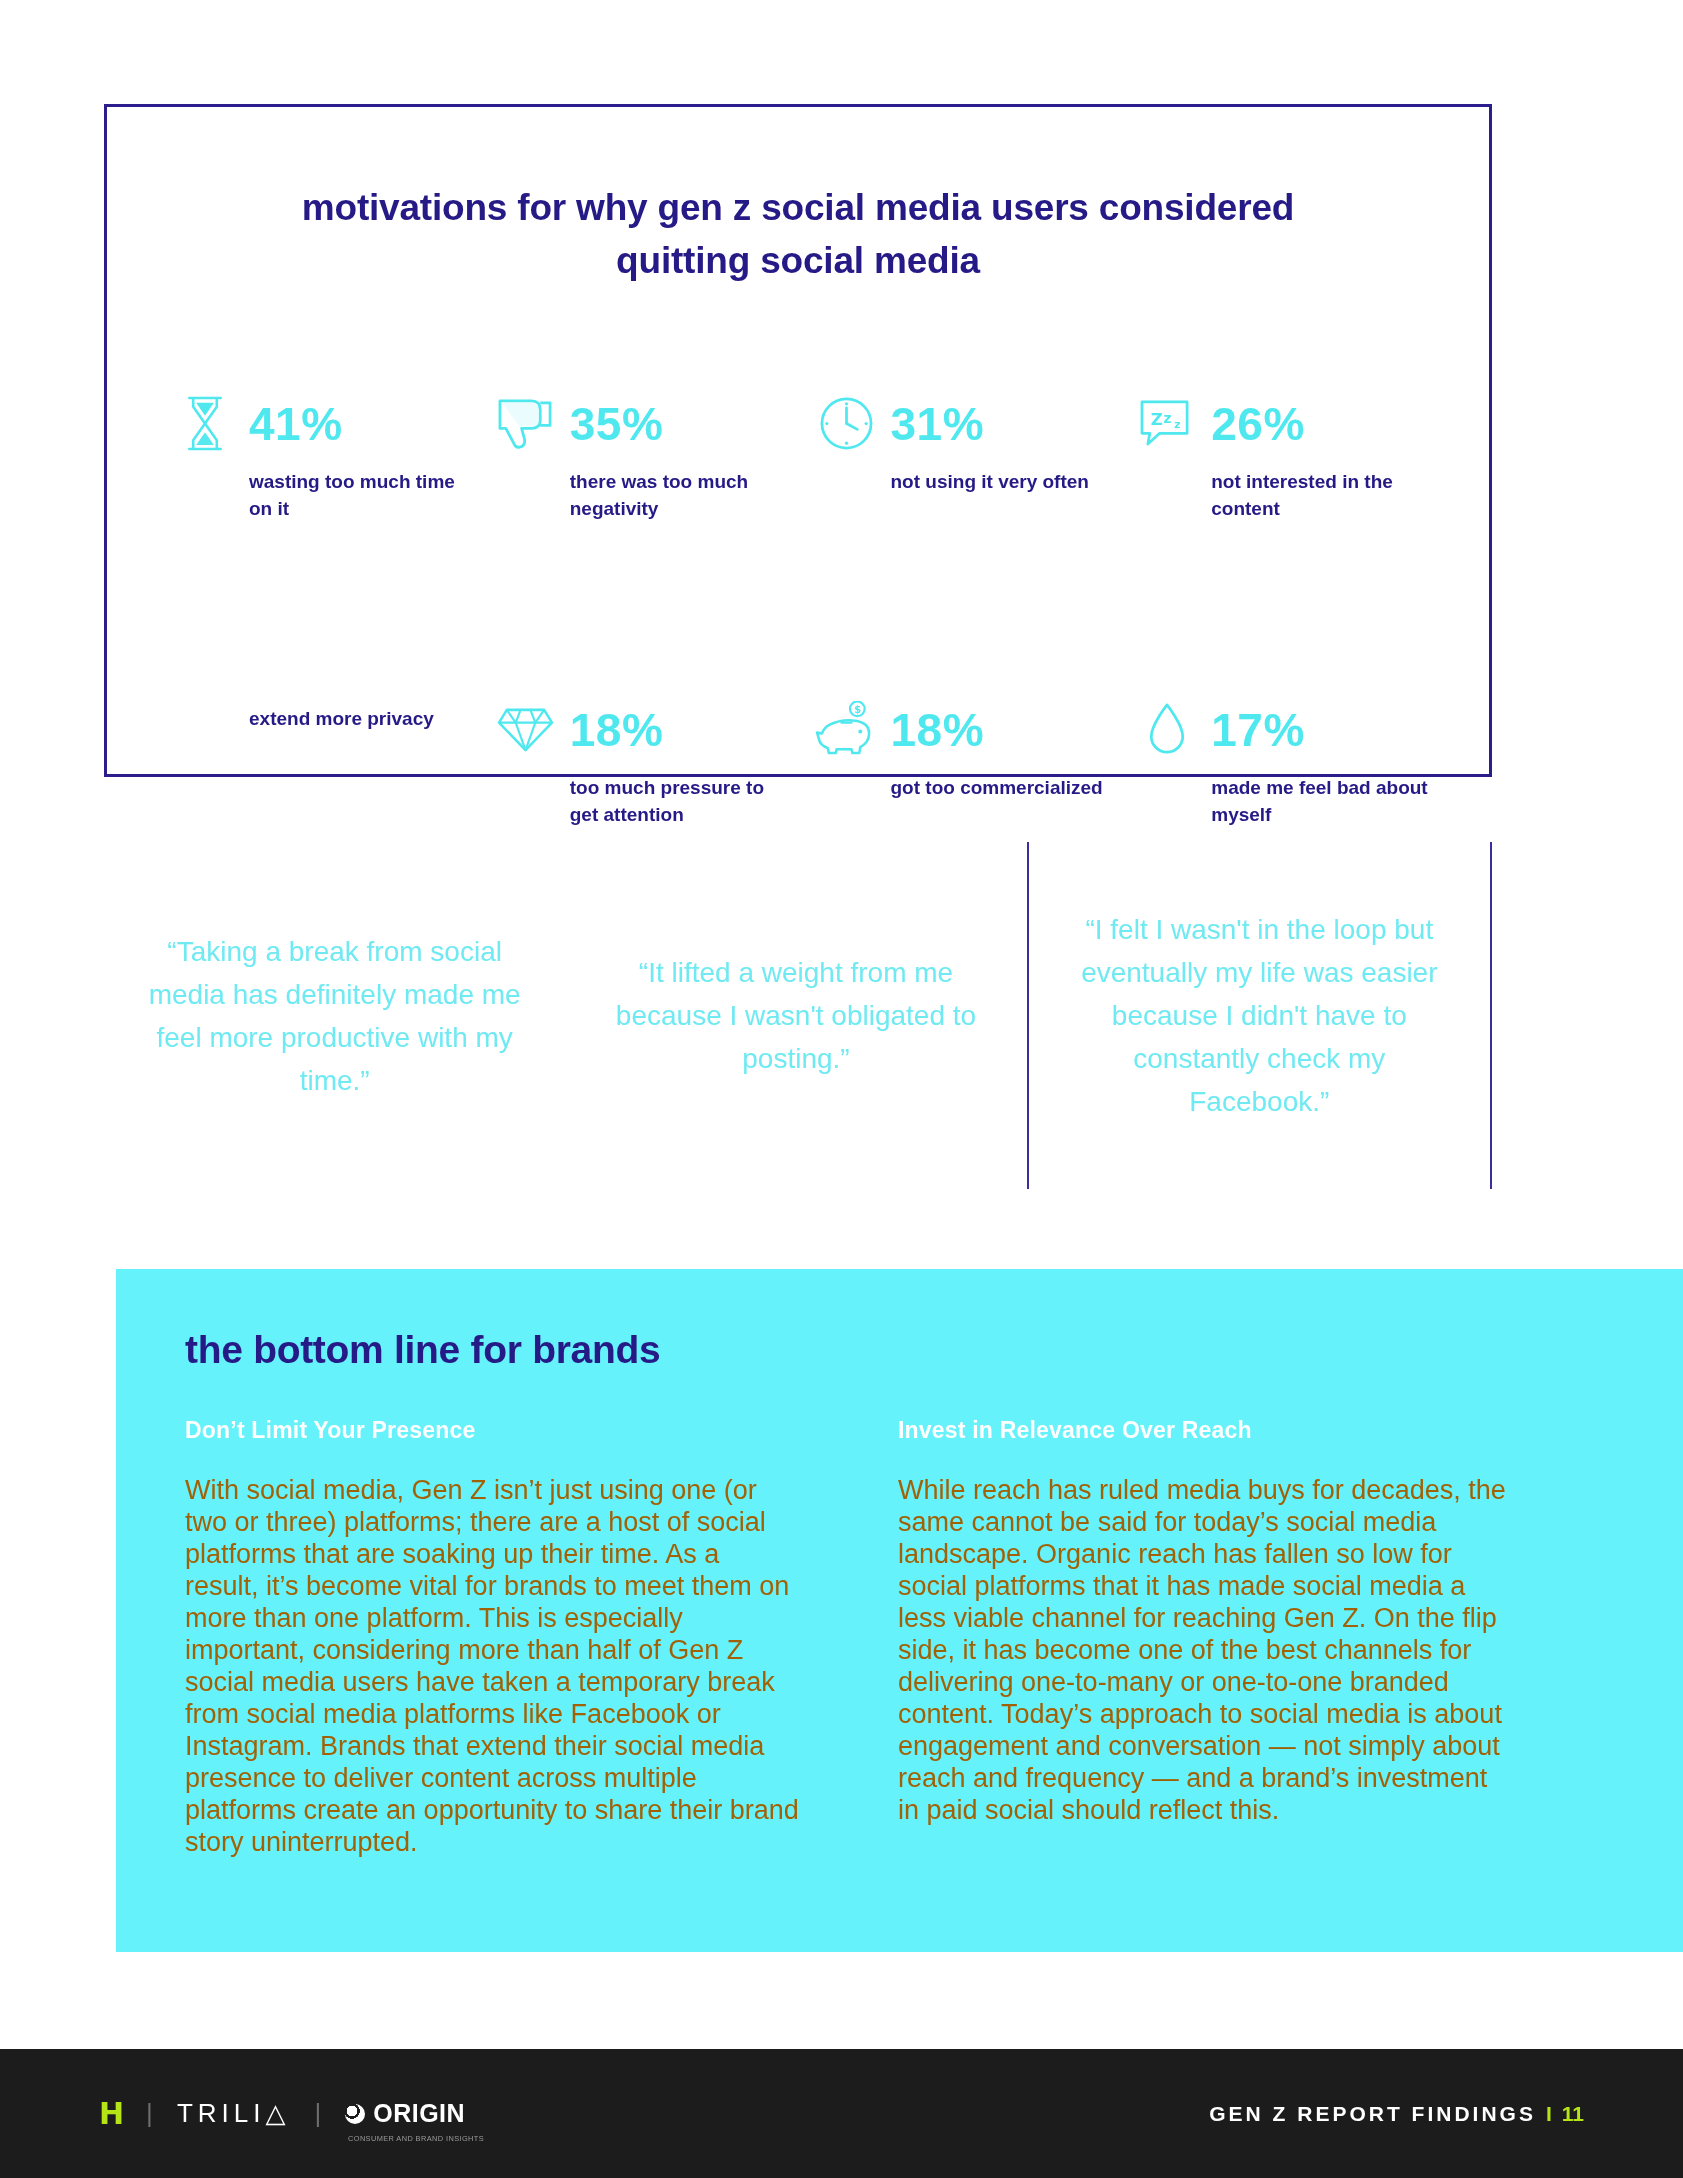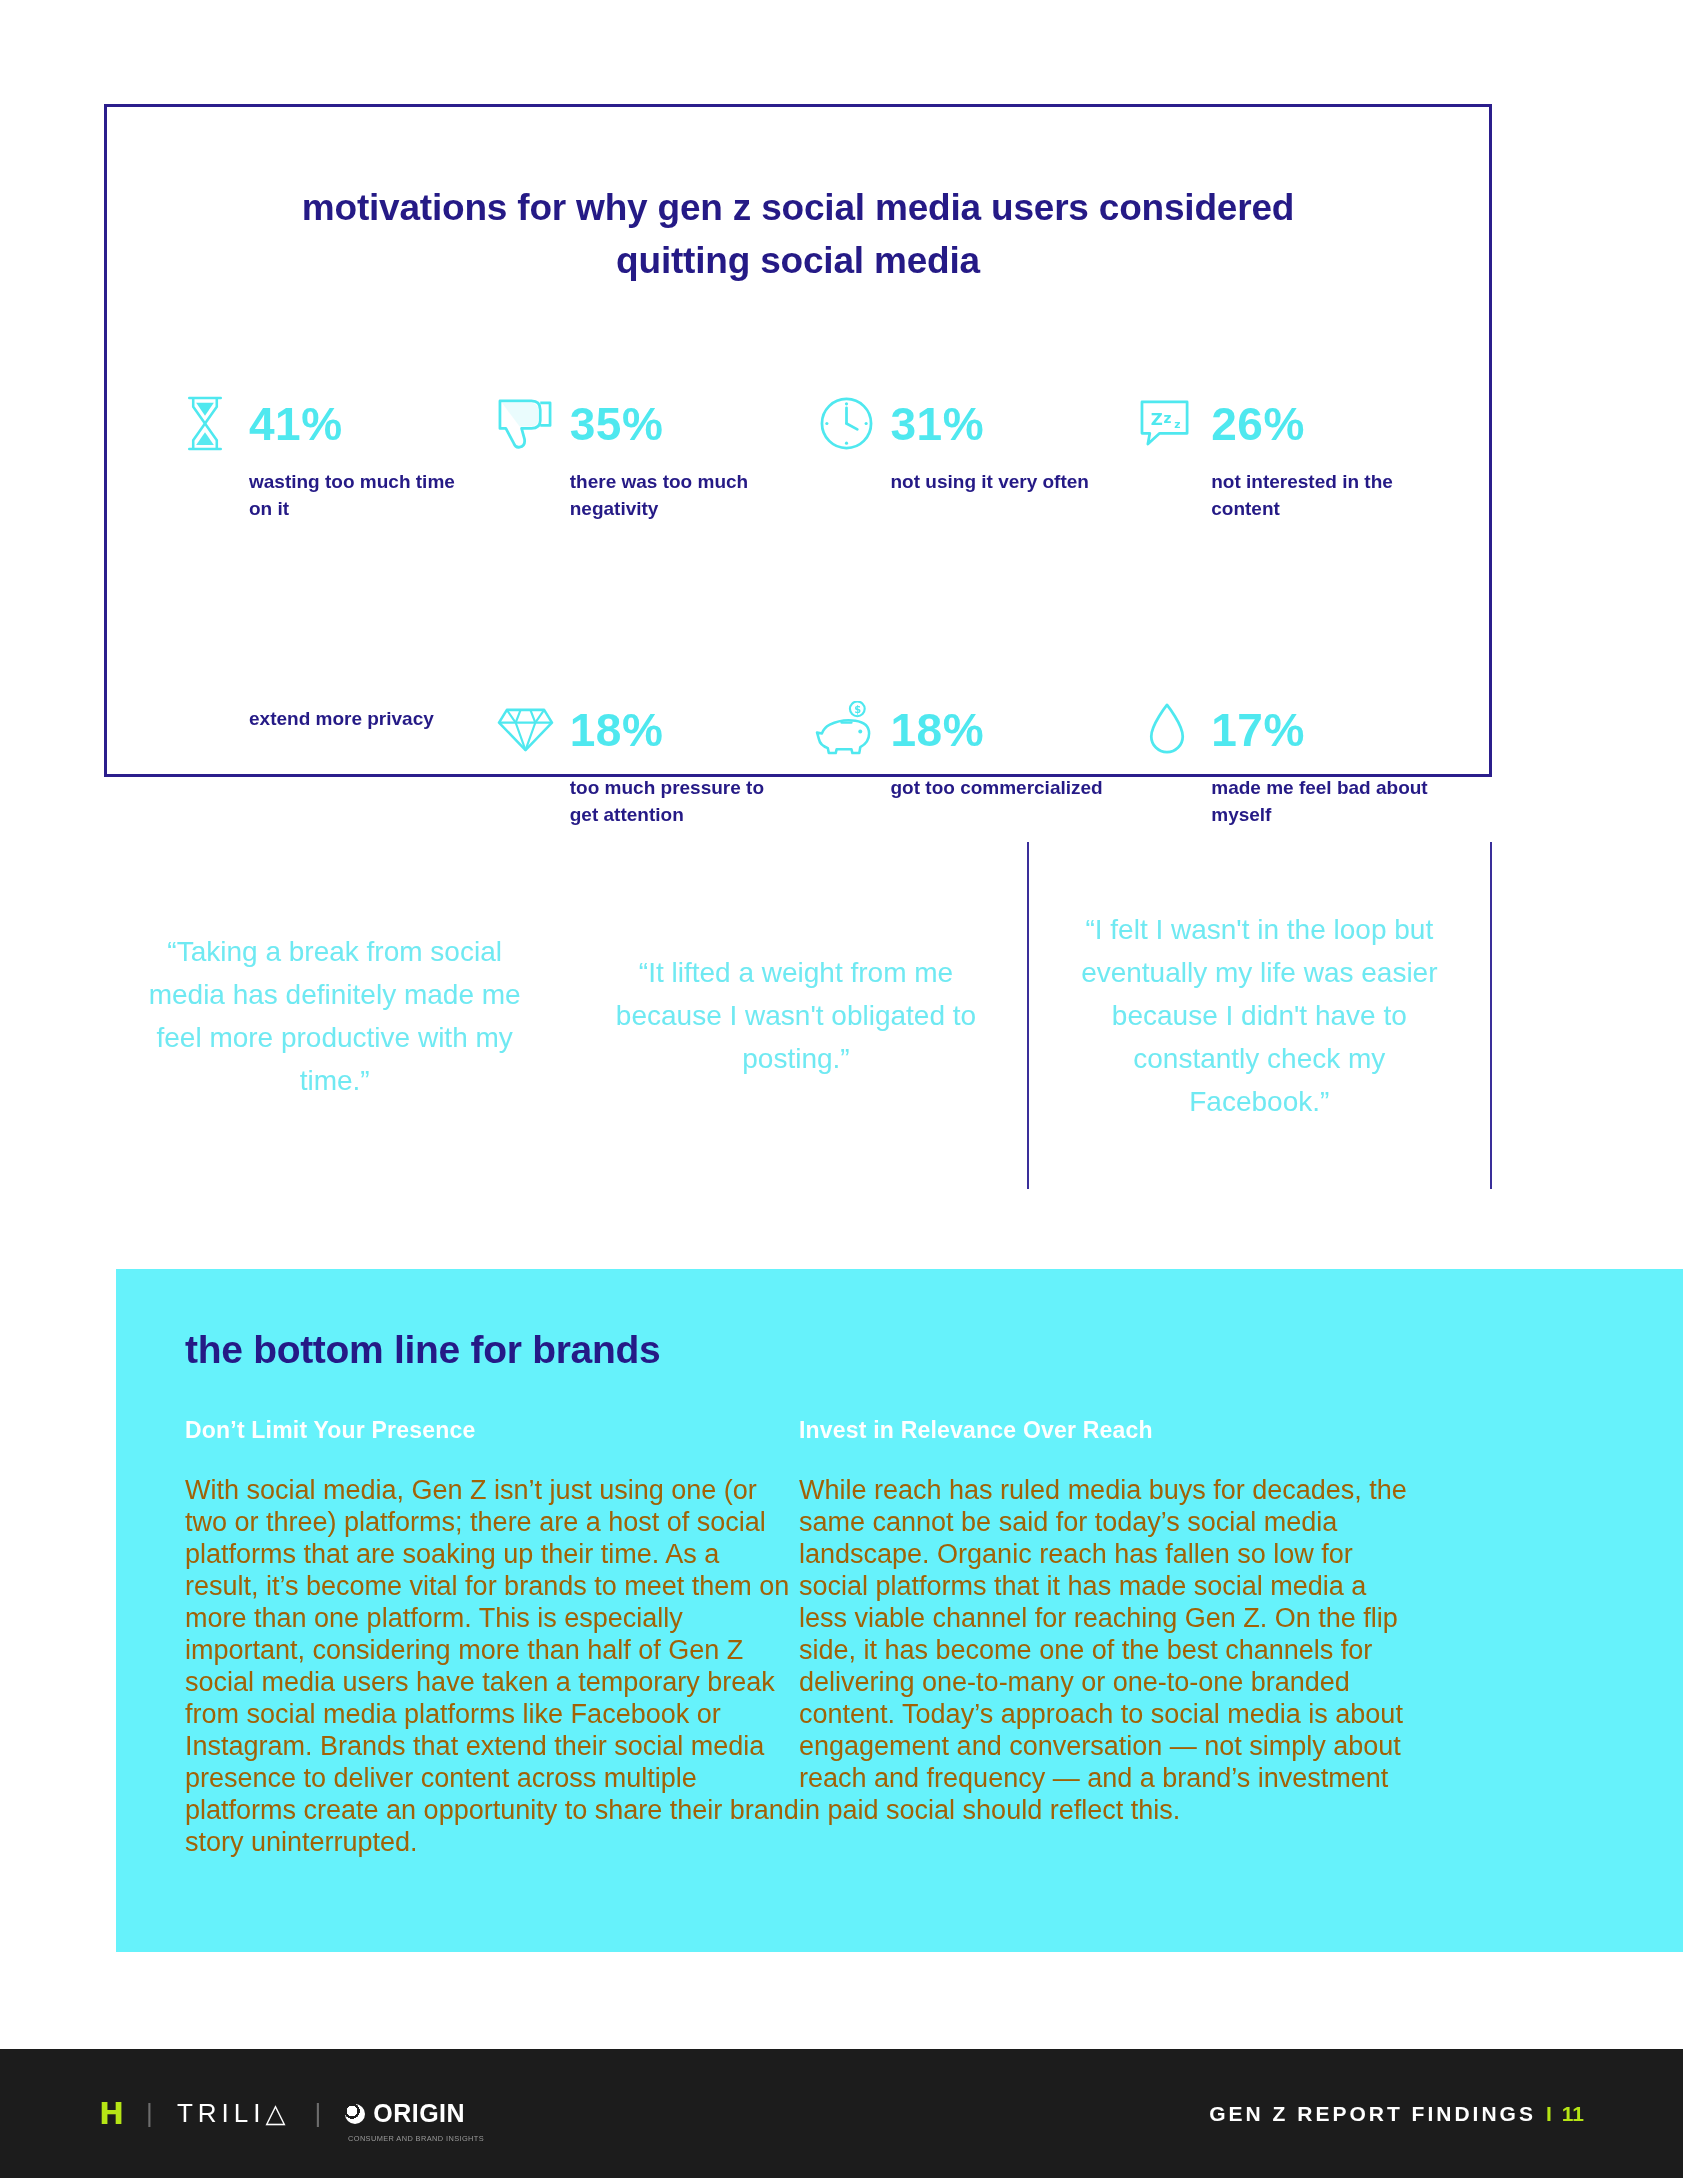--- a/index.html
+++ b/index.html
@@ -87,20 +87,21 @@
   .bl-title{
     color:#251a86;
     font-weight:bold;
     font-size:39px;
     margin:59px 0 0 69px;
     letter-spacing:-0.3px;
   }
   .bl-cols{
     display:flex;
     margin:45px 69px 0 69px;
+    gap:99px;
   }
   .bl-col{width:614px;}
   .bl-head{
     color:#ffffff;
     font-weight:bold;
     font-size:23px;
     letter-spacing:0.2px;
     margin-bottom:30px;
   }
   .bl-body{

